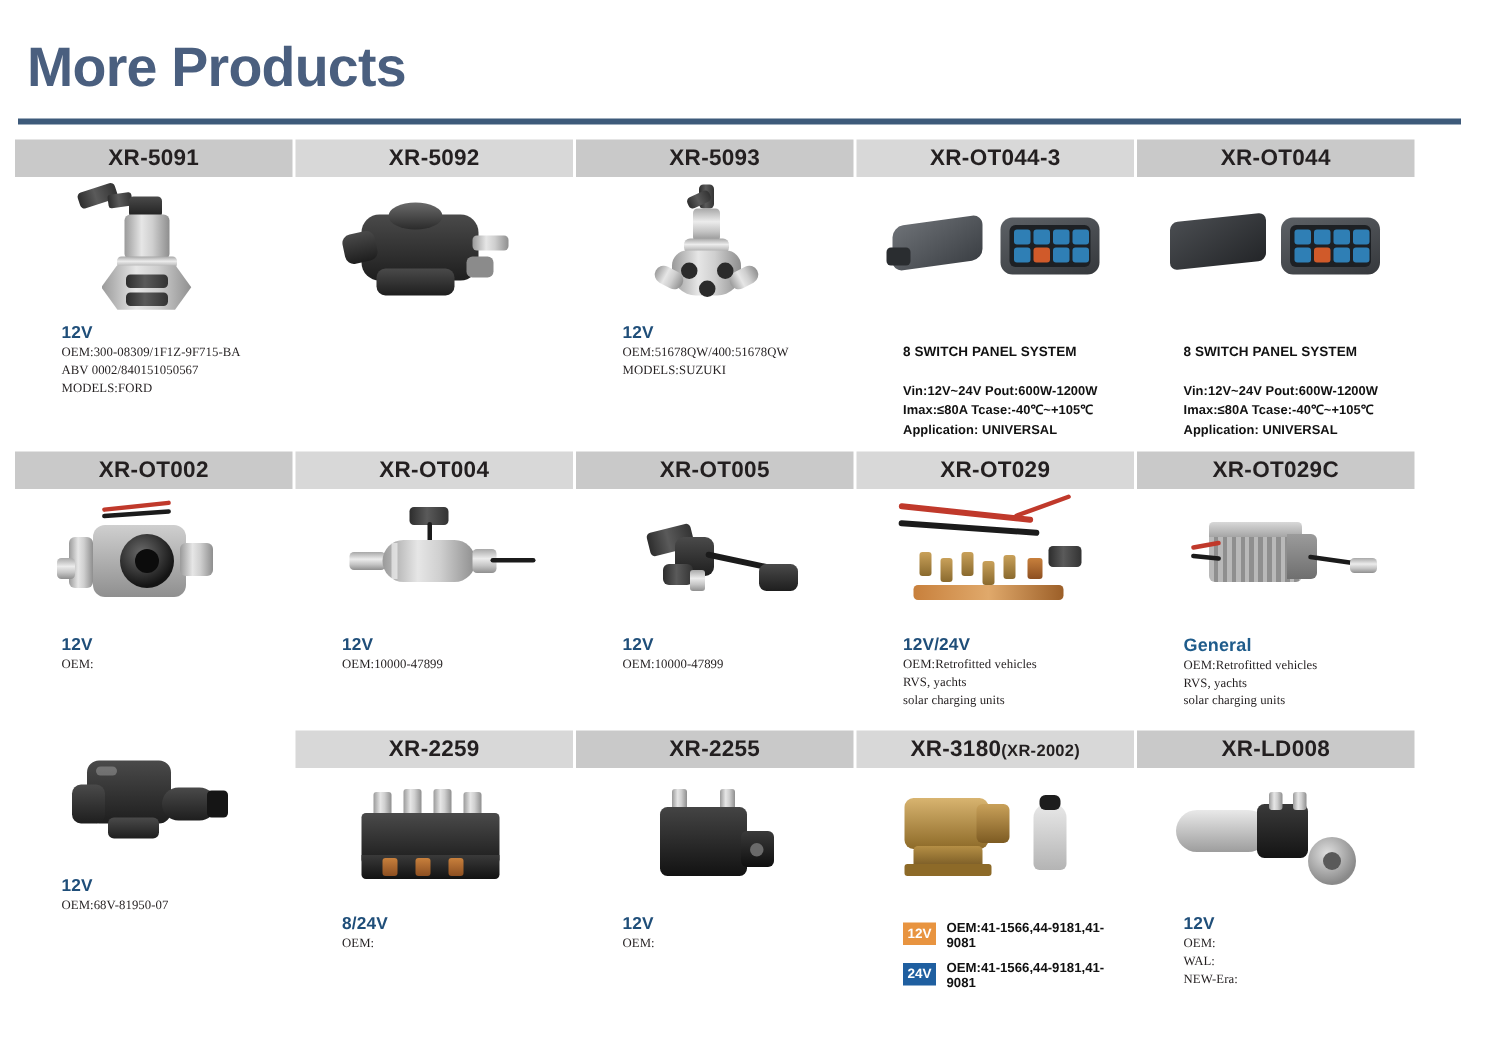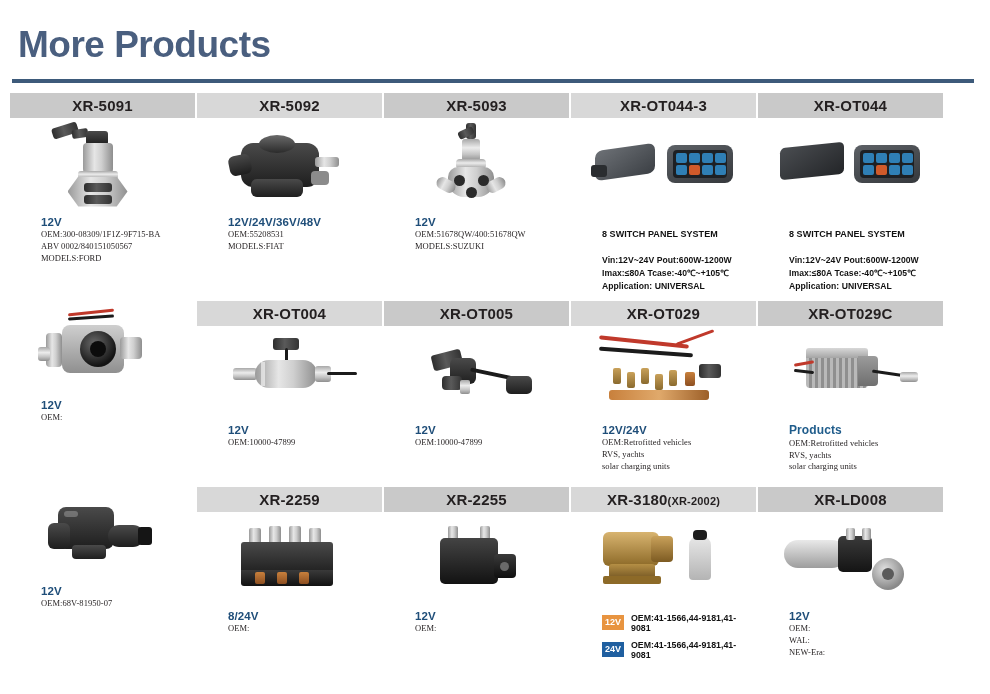--- a/index.html
+++ b/index.html
@@ -132,25 +132,20 @@
         <div class="cell-head">XR-5092</div>
         <div class="cell-img">
           <div class="art">
             <div class="pc dark-v" style="left:26px;top:22px;width:78px;height:44px;border-radius:12px;"></div>
             <div class="pc" style="left:44px;top:14px;width:36px;height:18px;border-radius:50%;background:linear-gradient(180deg,#6a6a6a,#2b2b2b);"></div>
             <div class="pc dark-v" style="left:14px;top:34px;width:22px;height:20px;border-radius:6px;transform:rotate(-12deg);"></div>
             <div class="pc metal" style="left:100px;top:36px;width:24px;height:10px;border-radius:3px;"></div>
             <div class="pc dark-v" style="left:36px;top:58px;width:52px;height:18px;border-radius:6px;"></div>
             <div class="pc" style="left:96px;top:50px;width:18px;height:14px;border-radius:4px;background:#8b8b8b;"></div>
           </div>
-        </div>
-        <div class="cell-body">
-          <div class="volt">12V/24V/36V/48V</div>
-          <div class="oem">OEM:55208531
-MODELS:FIAT</div>
         </div>
       </div>
 
       <div class="cell">
         <div class="cell-head">XR-5093</div>
         <div class="cell-img">
           <div class="art">
             <div class="pc dark r3" style="left:64px;top:2px;width:10px;height:16px;"></div>
             <div class="pc dark r3" style="left:56px;top:8px;width:16px;height:8px;transform:rotate(-25deg);"></div>
             <div class="pc metal-v" style="left:60px;top:18px;width:18px;height:22px;border-radius:3px;"></div>
@@ -222,20 +217,21 @@
 Imax:≤80A    Tcase:-40℃~+105℃
 Application: UNIVERSAL</span>
           </div>
         </div>
       </div>
     </div>
 
     <div class="row">
 
       <div class="cell">
+        <div class="cell-head">XR-OT002</div>
         <div class="cell-img">
           <div class="art">
             <div class="wire red" style="left:40px;top:8px;width:46px;height:3px;transform:rotate(-6deg);"></div>
             <div class="wire blk" style="left:40px;top:13px;width:46px;height:3px;transform:rotate(-4deg);"></div>
             <div class="pc metal" style="left:18px;top:30px;width:16px;height:34px;border-radius:4px;"></div>
             <div class="pc metal-v" style="left:10px;top:44px;width:12px;height:14px;border-radius:3px;"></div>
             <div class="pc" style="left:34px;top:22px;width:62px;height:48px;border-radius:8px;background:linear-gradient(180deg,#cfcfcf,#8f8f8f);"></div>
             <div class="pc rnd" style="left:52px;top:28px;width:36px;height:36px;background:radial-gradient(circle at 40% 35%,#6a6a6a,#141414 70%);"></div>
             <div class="pc rnd" style="left:62px;top:38px;width:16px;height:16px;background:#0c0c0c;"></div>
             <div class="pc metal" style="left:92px;top:34px;width:22px;height:22px;border-radius:4px;"></div>
@@ -316,21 +312,21 @@
             <div class="pc" style="left:30px;top:26px;width:62px;height:34px;border-radius:4px;background:repeating-linear-gradient(90deg,#b9b9b9 0 3px,#8f8f8f 3px 6px);"></div>
             <div class="pc" style="left:30px;top:20px;width:62px;height:10px;background:linear-gradient(180deg,#d8d8d8,#a5a5a5);border-radius:3px 3px 0 0;"></div>
             <div class="pc" style="left:82px;top:28px;width:20px;height:30px;background:linear-gradient(180deg,#9b9b9b,#6f6f6f);border-radius:0 4px 4px 0;"></div>
             <div class="wire red" style="left:18px;top:34px;width:20px;height:3px;transform:rotate(-10deg);"></div>
             <div class="wire blk" style="left:18px;top:42px;width:20px;height:3px;transform:rotate(6deg);"></div>
             <div class="wire blk" style="left:96px;top:44px;width:34px;height:3px;transform:rotate(8deg);"></div>
             <div class="pc metal-v" style="left:124px;top:44px;width:18px;height:10px;border-radius:3px;"></div>
           </div>
         </div>
         <div class="cell-body">
-          <div class="volt general">Products</div>
+          <div class="volt general">General</div>
           <div class="oem">OEM:Retrofitted vehicles
       RVS, yachts
       solar charging units</div>
         </div>
       </div>
     </div>
 
     <div class="row">
 
       <div class="cell">

